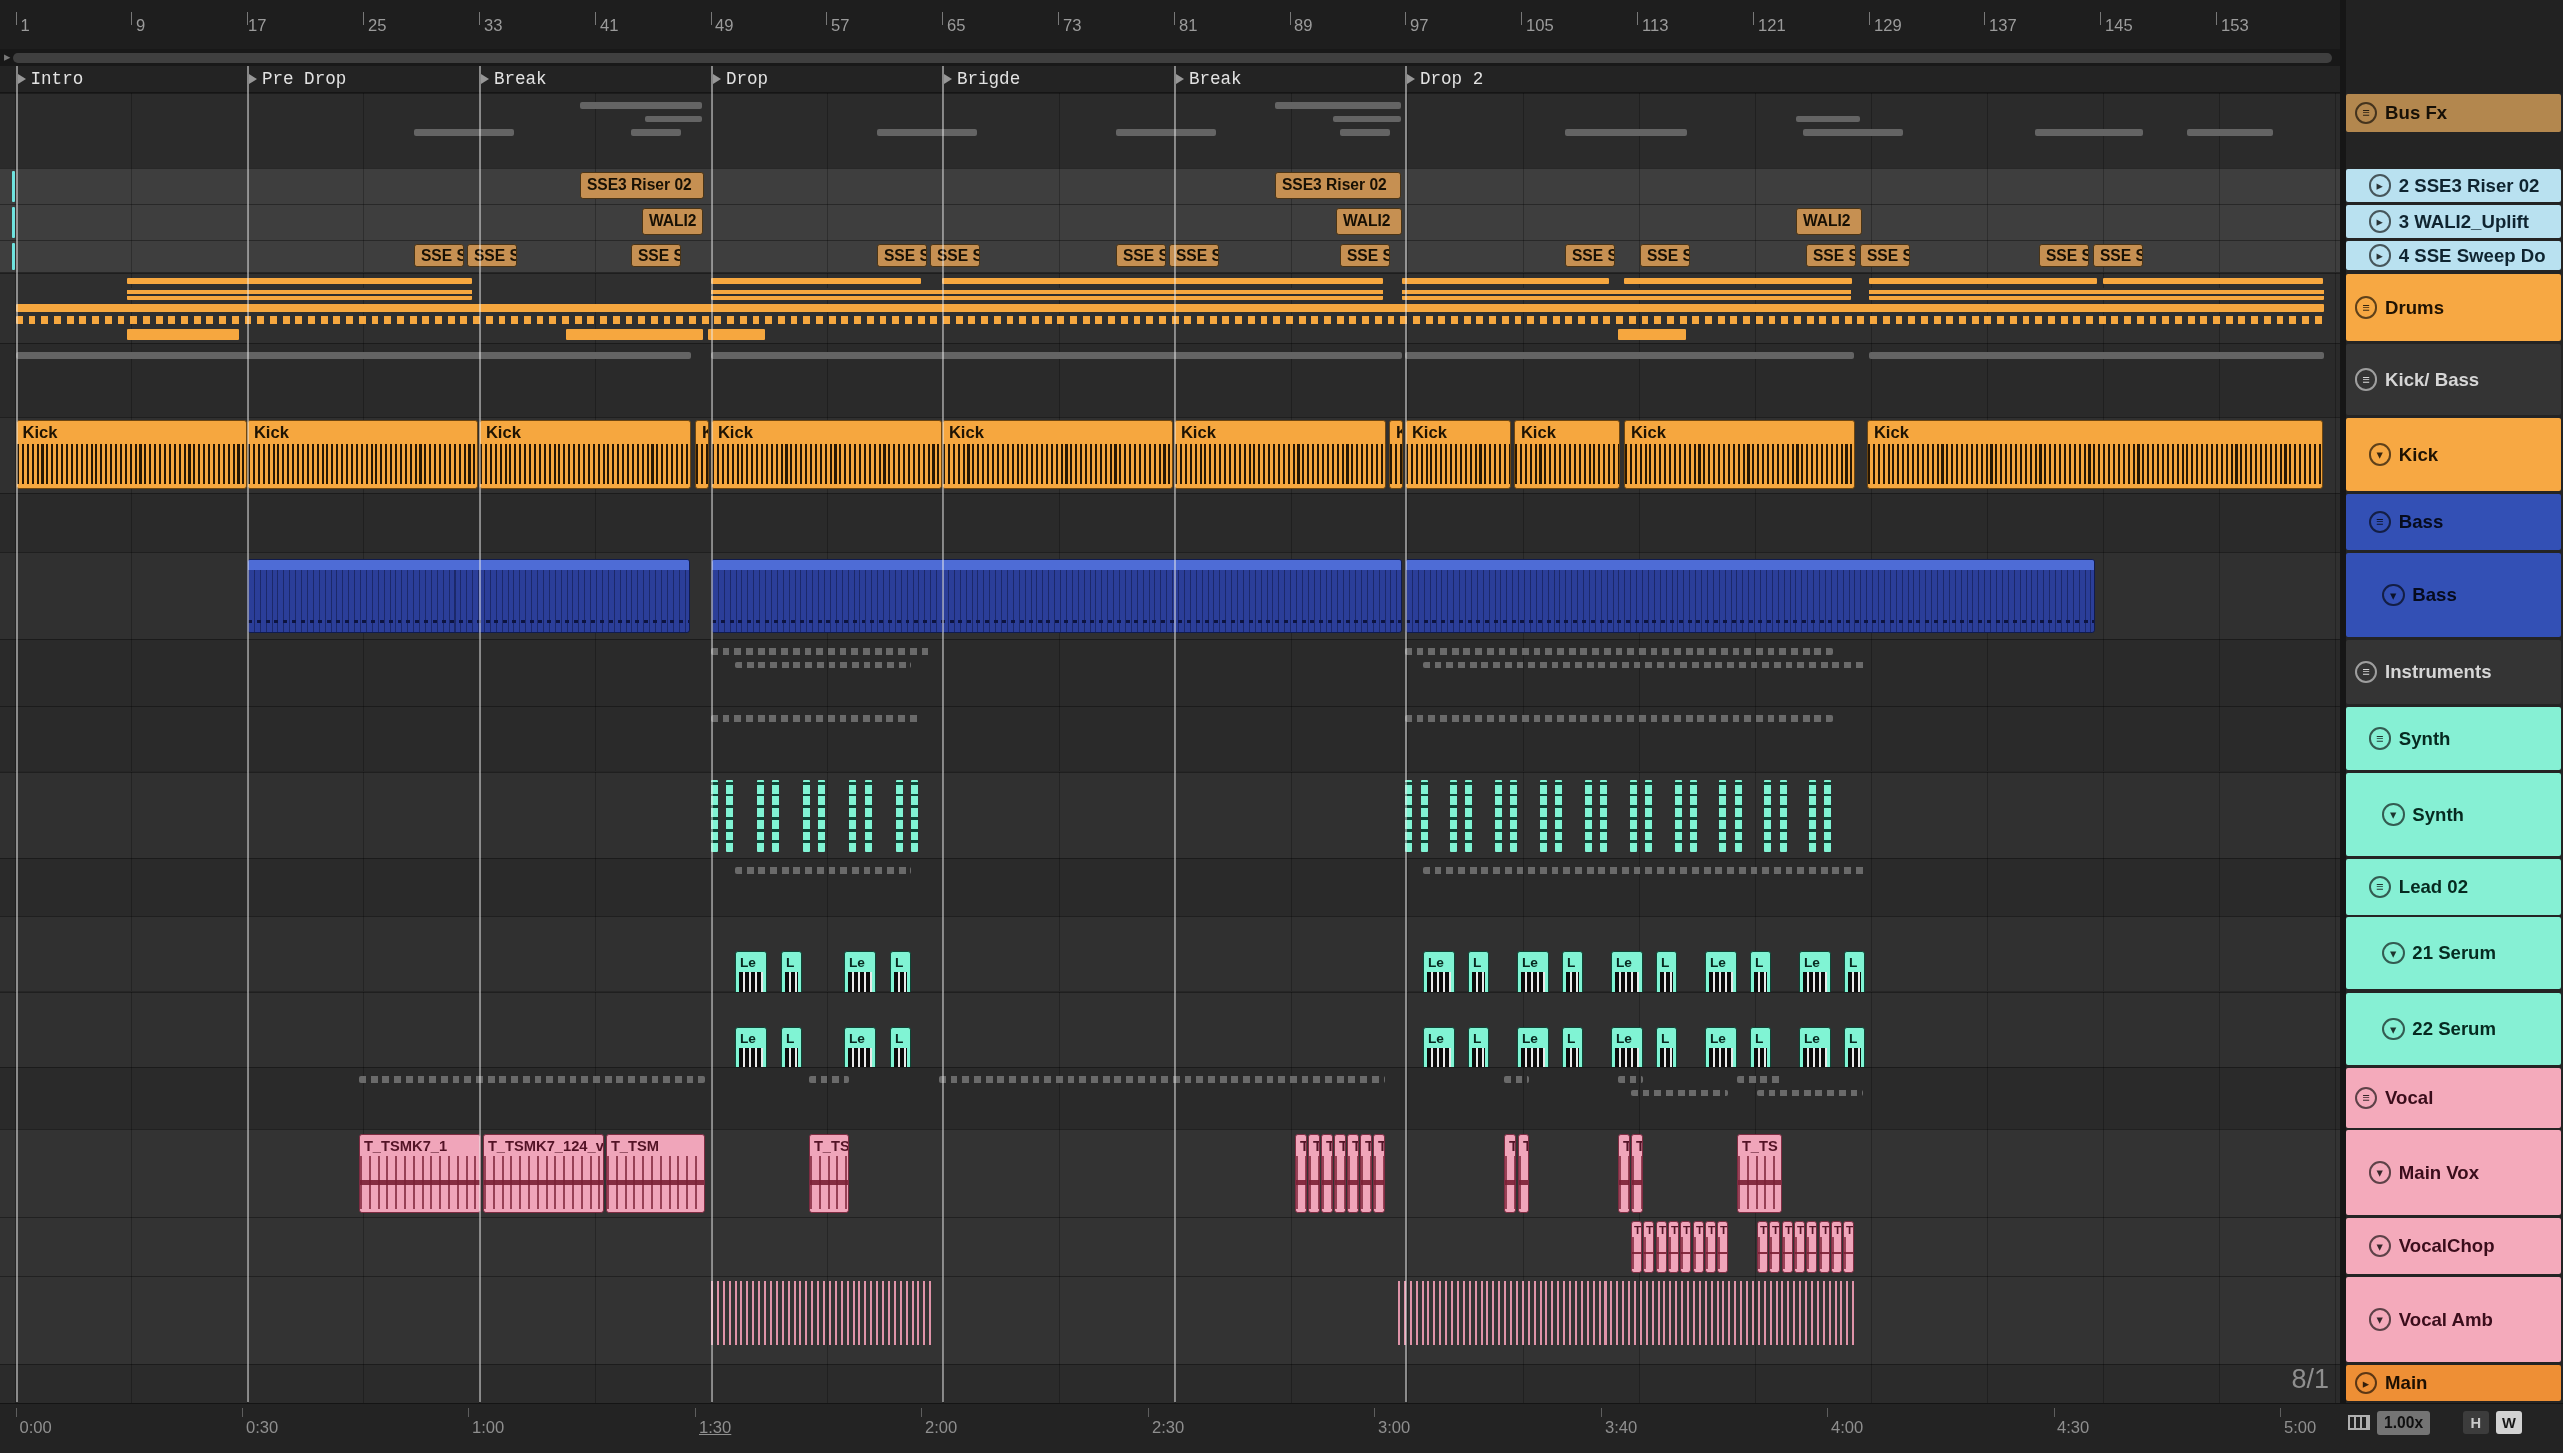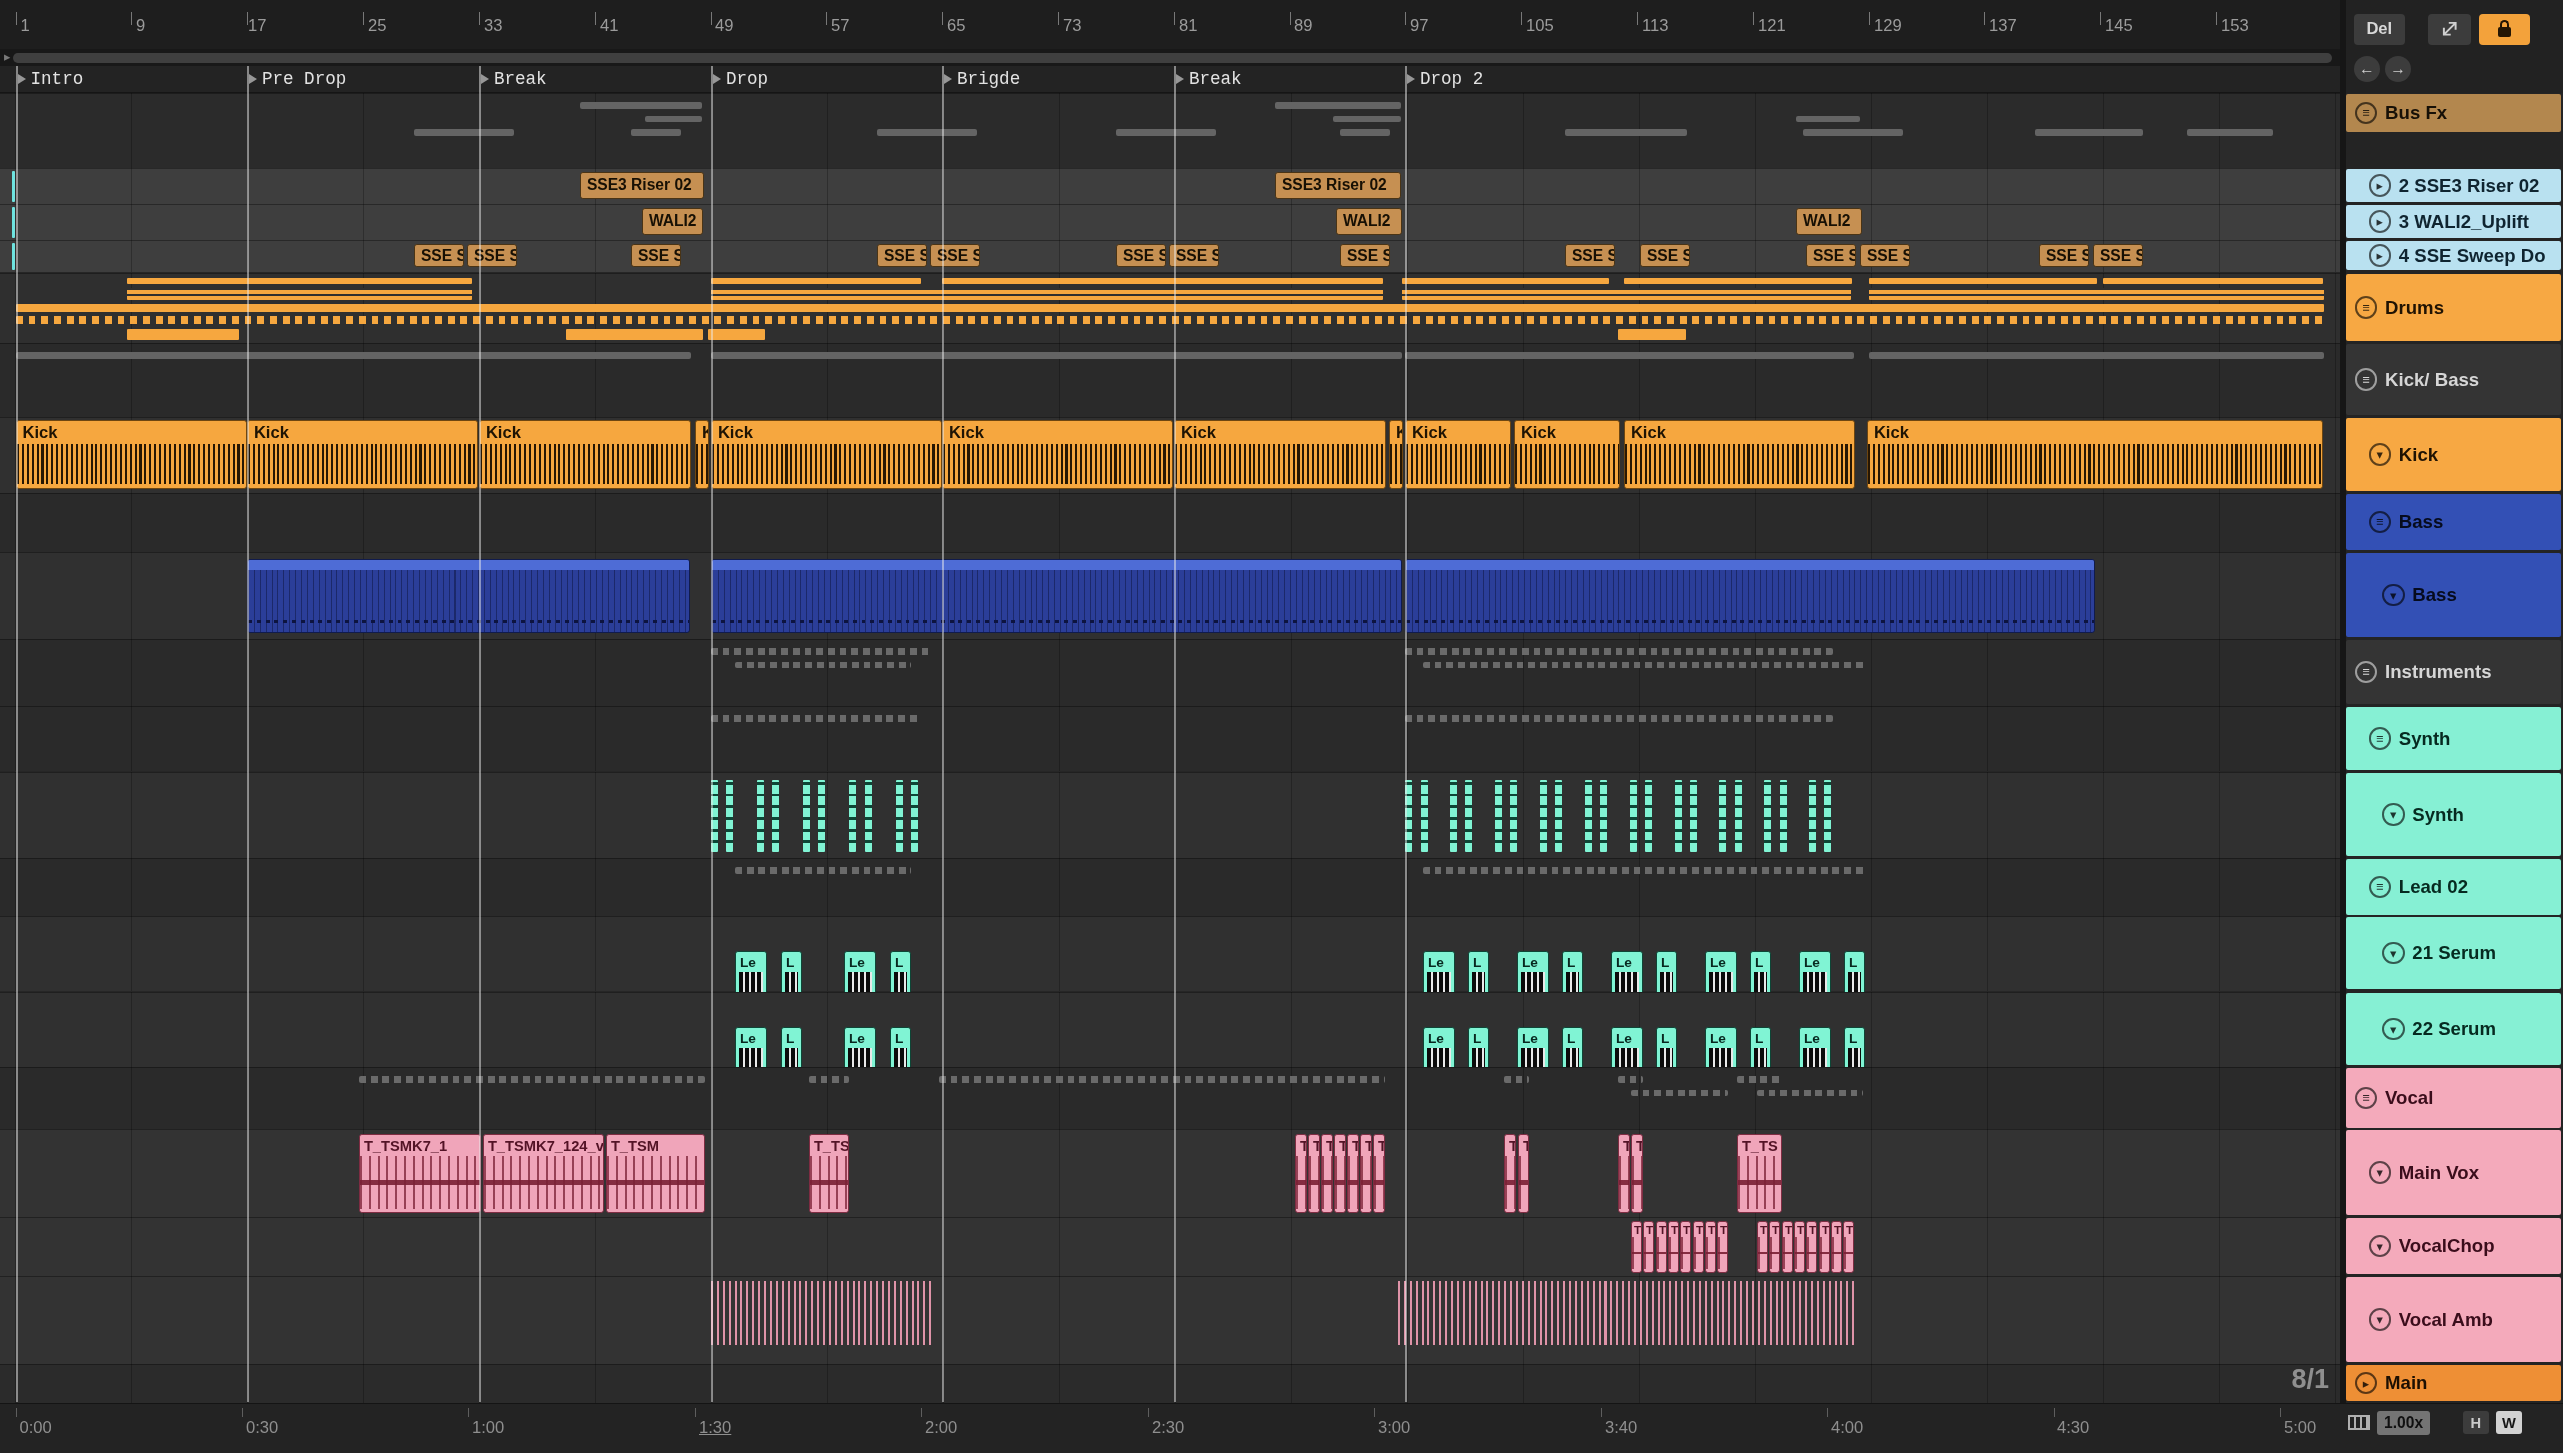--- a/index.html
+++ b/index.html
@@ -60,21 +60,21 @@
   .vox-body{position:absolute;left:0;right:0;top:21.5px;bottom:2.9px;
     background:linear-gradient(rgba(0,0,0,0) 46%,rgba(122,31,52,.9) 46%,rgba(122,31,52,.9) 54%,rgba(0,0,0,0) 54%),
                repeating-linear-gradient(90deg,rgba(122,31,52,.75) 0 2px,rgba(0,0,0,0) 2px 8.8px);}
   .clip-chop .vox-title{height:15.6px;font-size:11.7px;padding:0 2px;}
   .clip-chop .vox-body{top:15.6px;}
 
   .clip-amb{border:none;border-radius:0;background:repeating-linear-gradient(90deg,#df93a8 0 2px,rgba(0,0,0,0) 2px 5.9px);}
 
   .section-line{position:absolute;top:66px;height:1336px;width:2px;background:rgba(235,235,235,.5);pointer-events:none;}
 
-  .pos{position:absolute;left:2237px;top:1364px;width:92px;text-align:right;font-size:27px;font-weight:700;color:#8f8f8f;}
+  .pos{position:absolute;left:2237px;top:1364px;width:92px;text-align:right;font-size:27px;font-weight:400;color:#8f8f8f;}
 
   
   .sidebar{position:absolute;left:2346px;top:0;width:217px;height:1453px;background:#222;}
   .sb-top{position:absolute;left:0;top:0;width:217px;height:93px;}
   .del-btn{position:absolute;left:7.8px;top:13.7px;width:51px;height:31px;background:#3c3c3c;border:none;border-radius:3.9px;color:#d8d8d8;font-size:16.6px;font-weight:600;font-family:inherit;}
   .expand-btn{position:absolute;left:82px;top:13.7px;width:43px;height:31px;background:#3c3c3c;border:none;border-radius:3.9px;display:flex;align-items:center;justify-content:center;}
   .lock-btn{position:absolute;left:133px;top:13.7px;width:51px;height:31px;background:#f3a23b;border:none;border-radius:3.9px;display:flex;align-items:center;justify-content:center;}
   .lock-ico{position:relative;width:13.7px;height:10.7px;background:#241604;border-radius:2px;margin-top:5.9px;}
   .lock-ico::before{content:"";position:absolute;left:2px;top:-6.8px;width:9.8px;height:8.8px;border:2.9px solid #241604;border-bottom:none;border-radius:5.9px 5.9px 0 0;box-sizing:border-box;}
   .nav-btn{position:absolute;top:56px;width:26px;height:26px;border-radius:50%;background:#3c3c3c;border:none;color:#cfcfcf;font-size:15.6px;display:flex;align-items:center;justify-content:center;font-family:inherit;}
@@ -624,33 +624,20 @@
       <div class="lane" style="top: 1183px; height: 88px; background-color: rgb(51, 51, 51);">
         <div class="clip clip-amb" style="left: 711px; width: 222px; top: 3.9px; height: 64px;"></div>
         <div class="clip clip-amb" style="left: 1398px; width: 458px; top: 3.9px; height: 64px;"></div>
       </div>
       <div class="lane" style="top: 1271px; height: 39px; background-color: rgb(43, 43, 43);"></div>
     </div>
 
   <div class="pos">8/1</div>
 
   <div class="sidebar">
-    <div class="sb-top">
-      <button class="del-btn">Del</button>
-      <button class="expand-btn">
-        <svg width="21.5" height="21.5" viewBox="0 0 22 22">
-          <path d="M5 17 L17 5 M10 5 H17 V12 M12 17 H5 V10" stroke="#cfcfcf" stroke-width="2" fill="none"></path>
-        </svg>
-      </button>
-      <button class="lock-btn">
-        <span class="lock-ico"></span>
-      </button>
-      <button class="nav-btn nav-back">←</button>
-      <button class="nav-btn nav-fwd">→</button>
-    </div>
     <div class="theads">
         <div class="thead" style="top: 1px; height: 38px; background: rgb(179, 135, 78); color: rgb(22, 16, 7); padding-left: 8.8px;">
           <div class="ticon">≡</div>
           <div class="tlabel">Bus Fx</div>
         </div>
         <div class="thead" style="top: 76px; height: 33px; background: rgb(185, 225, 240); color: rgb(15, 36, 48); padding-left: 22.5px;">
           <div class="ticon">▸</div>
           <div class="tlabel">2 SSE3 Riser 02</div>
         </div>
         <div class="thead" style="top: 112px; height: 33px; background: rgb(185, 225, 240); color: rgb(15, 36, 48); padding-left: 22.5px;">

